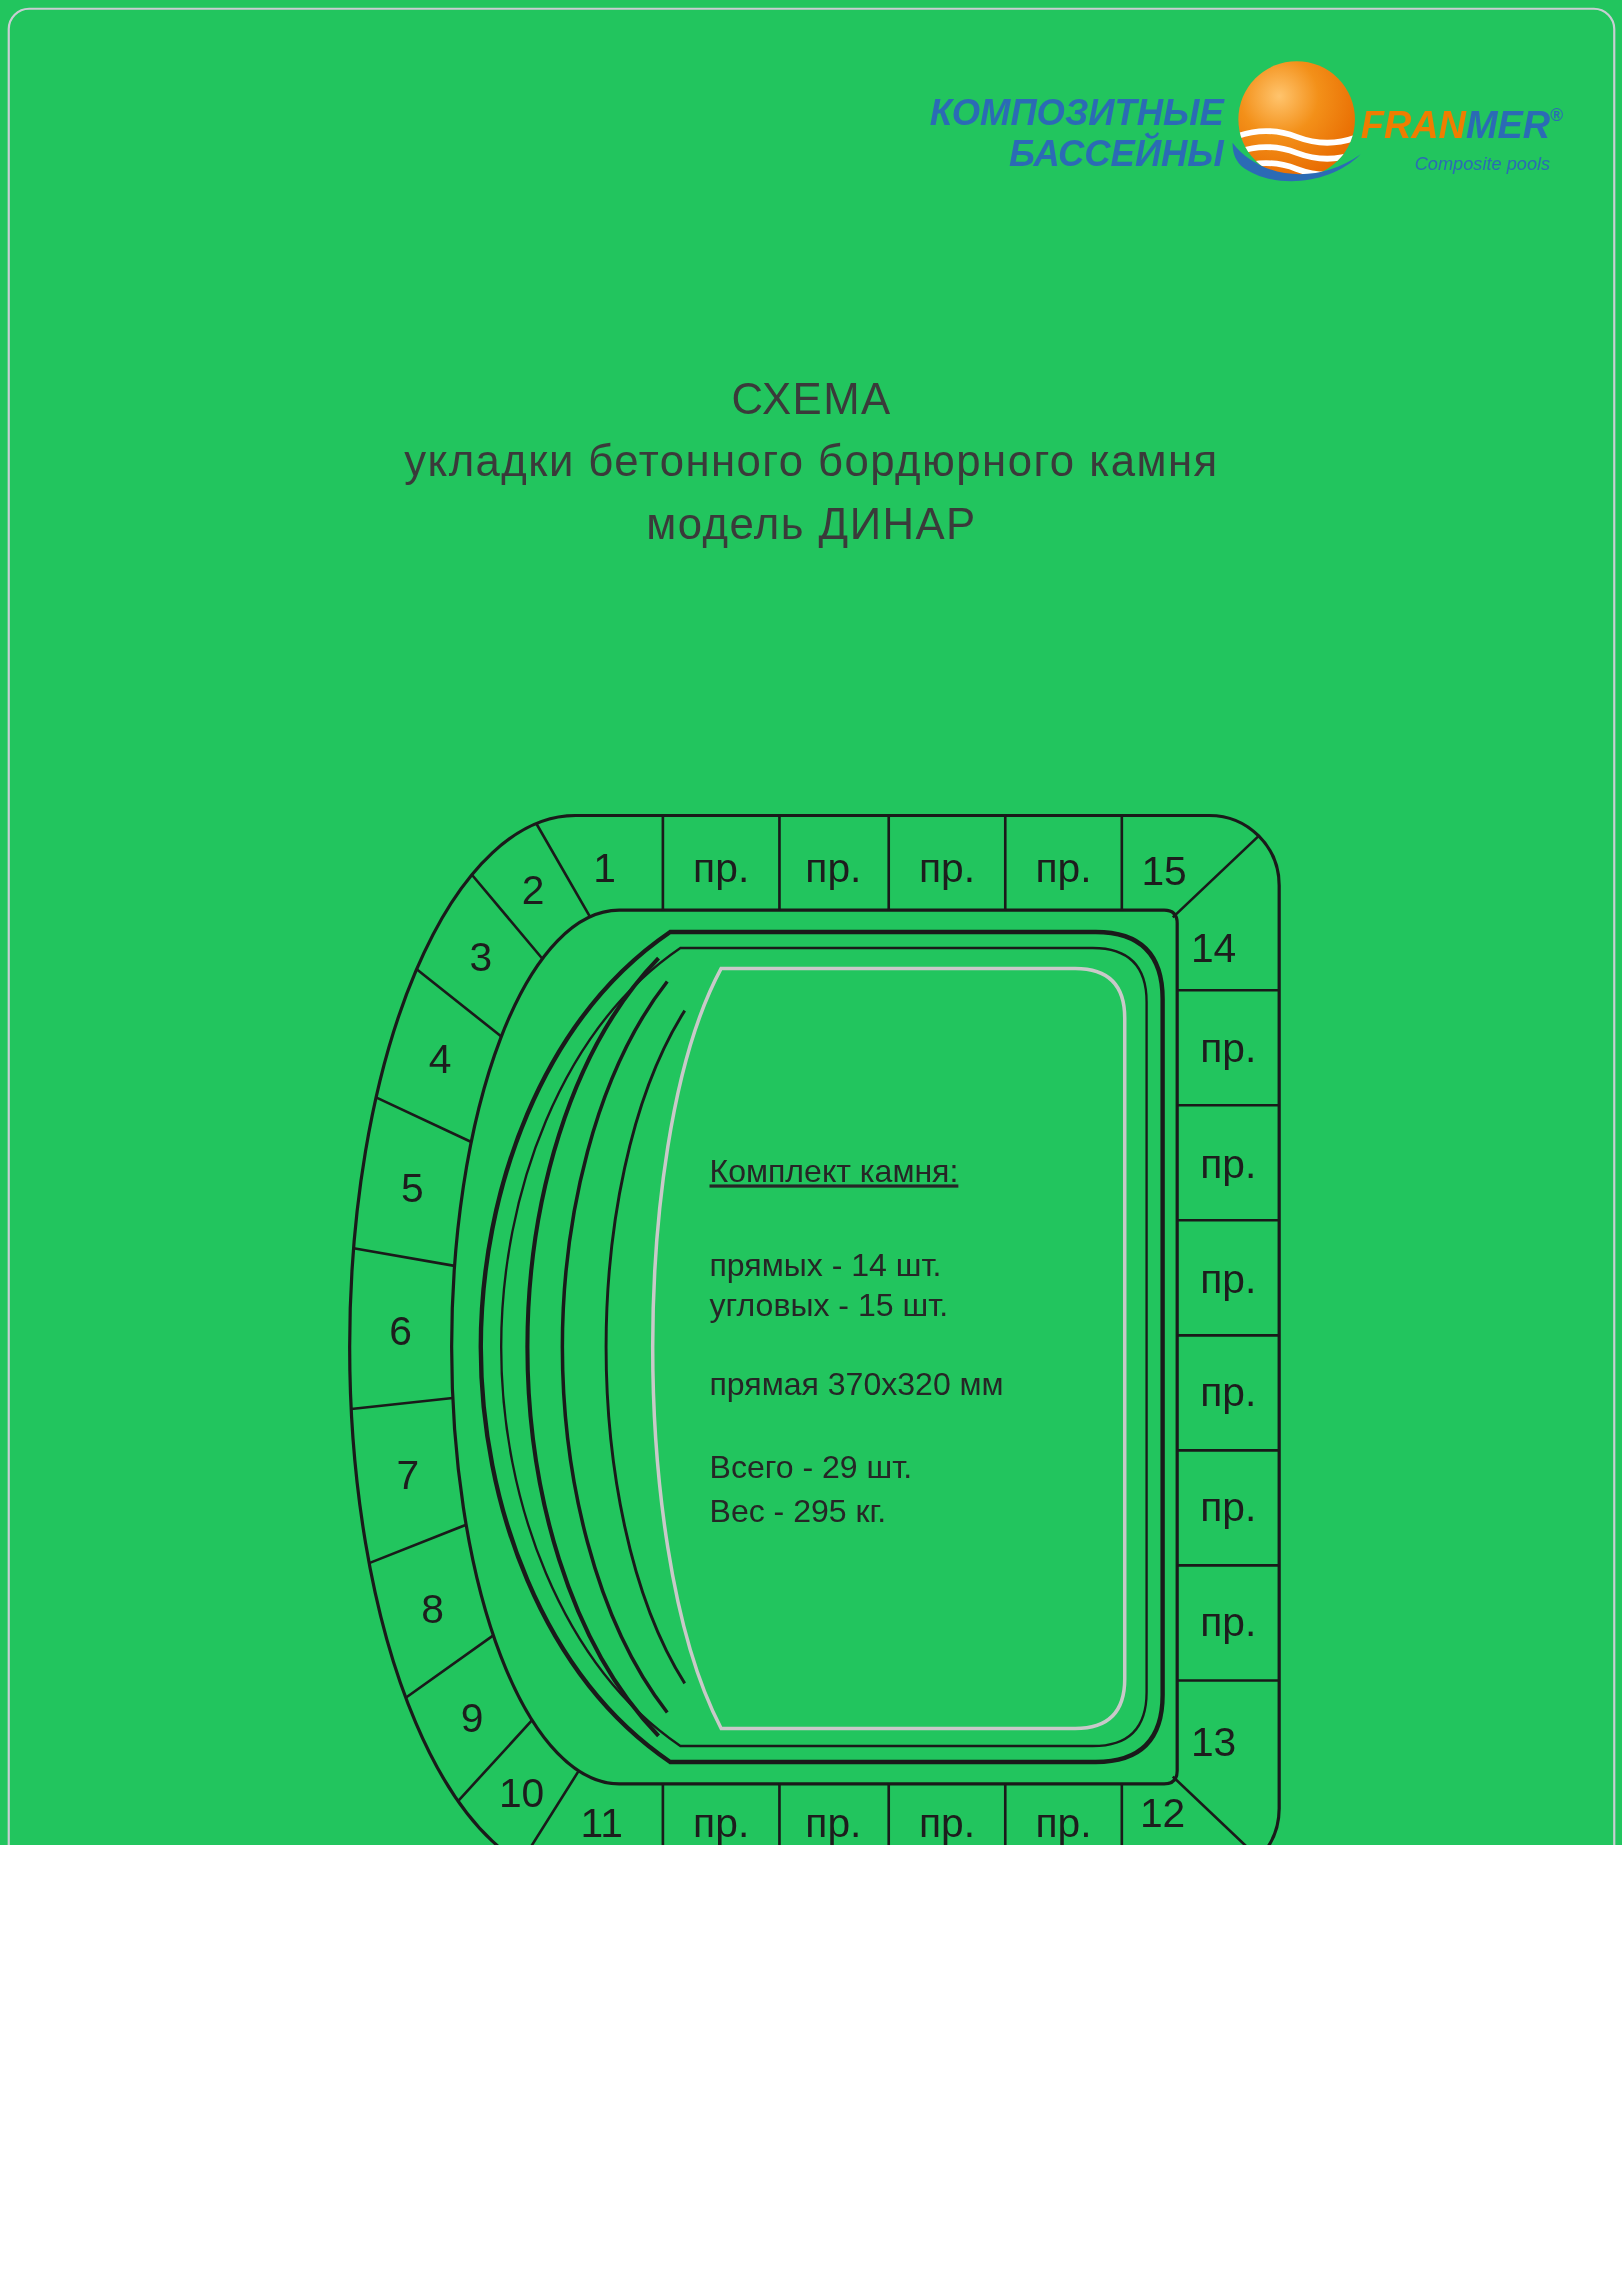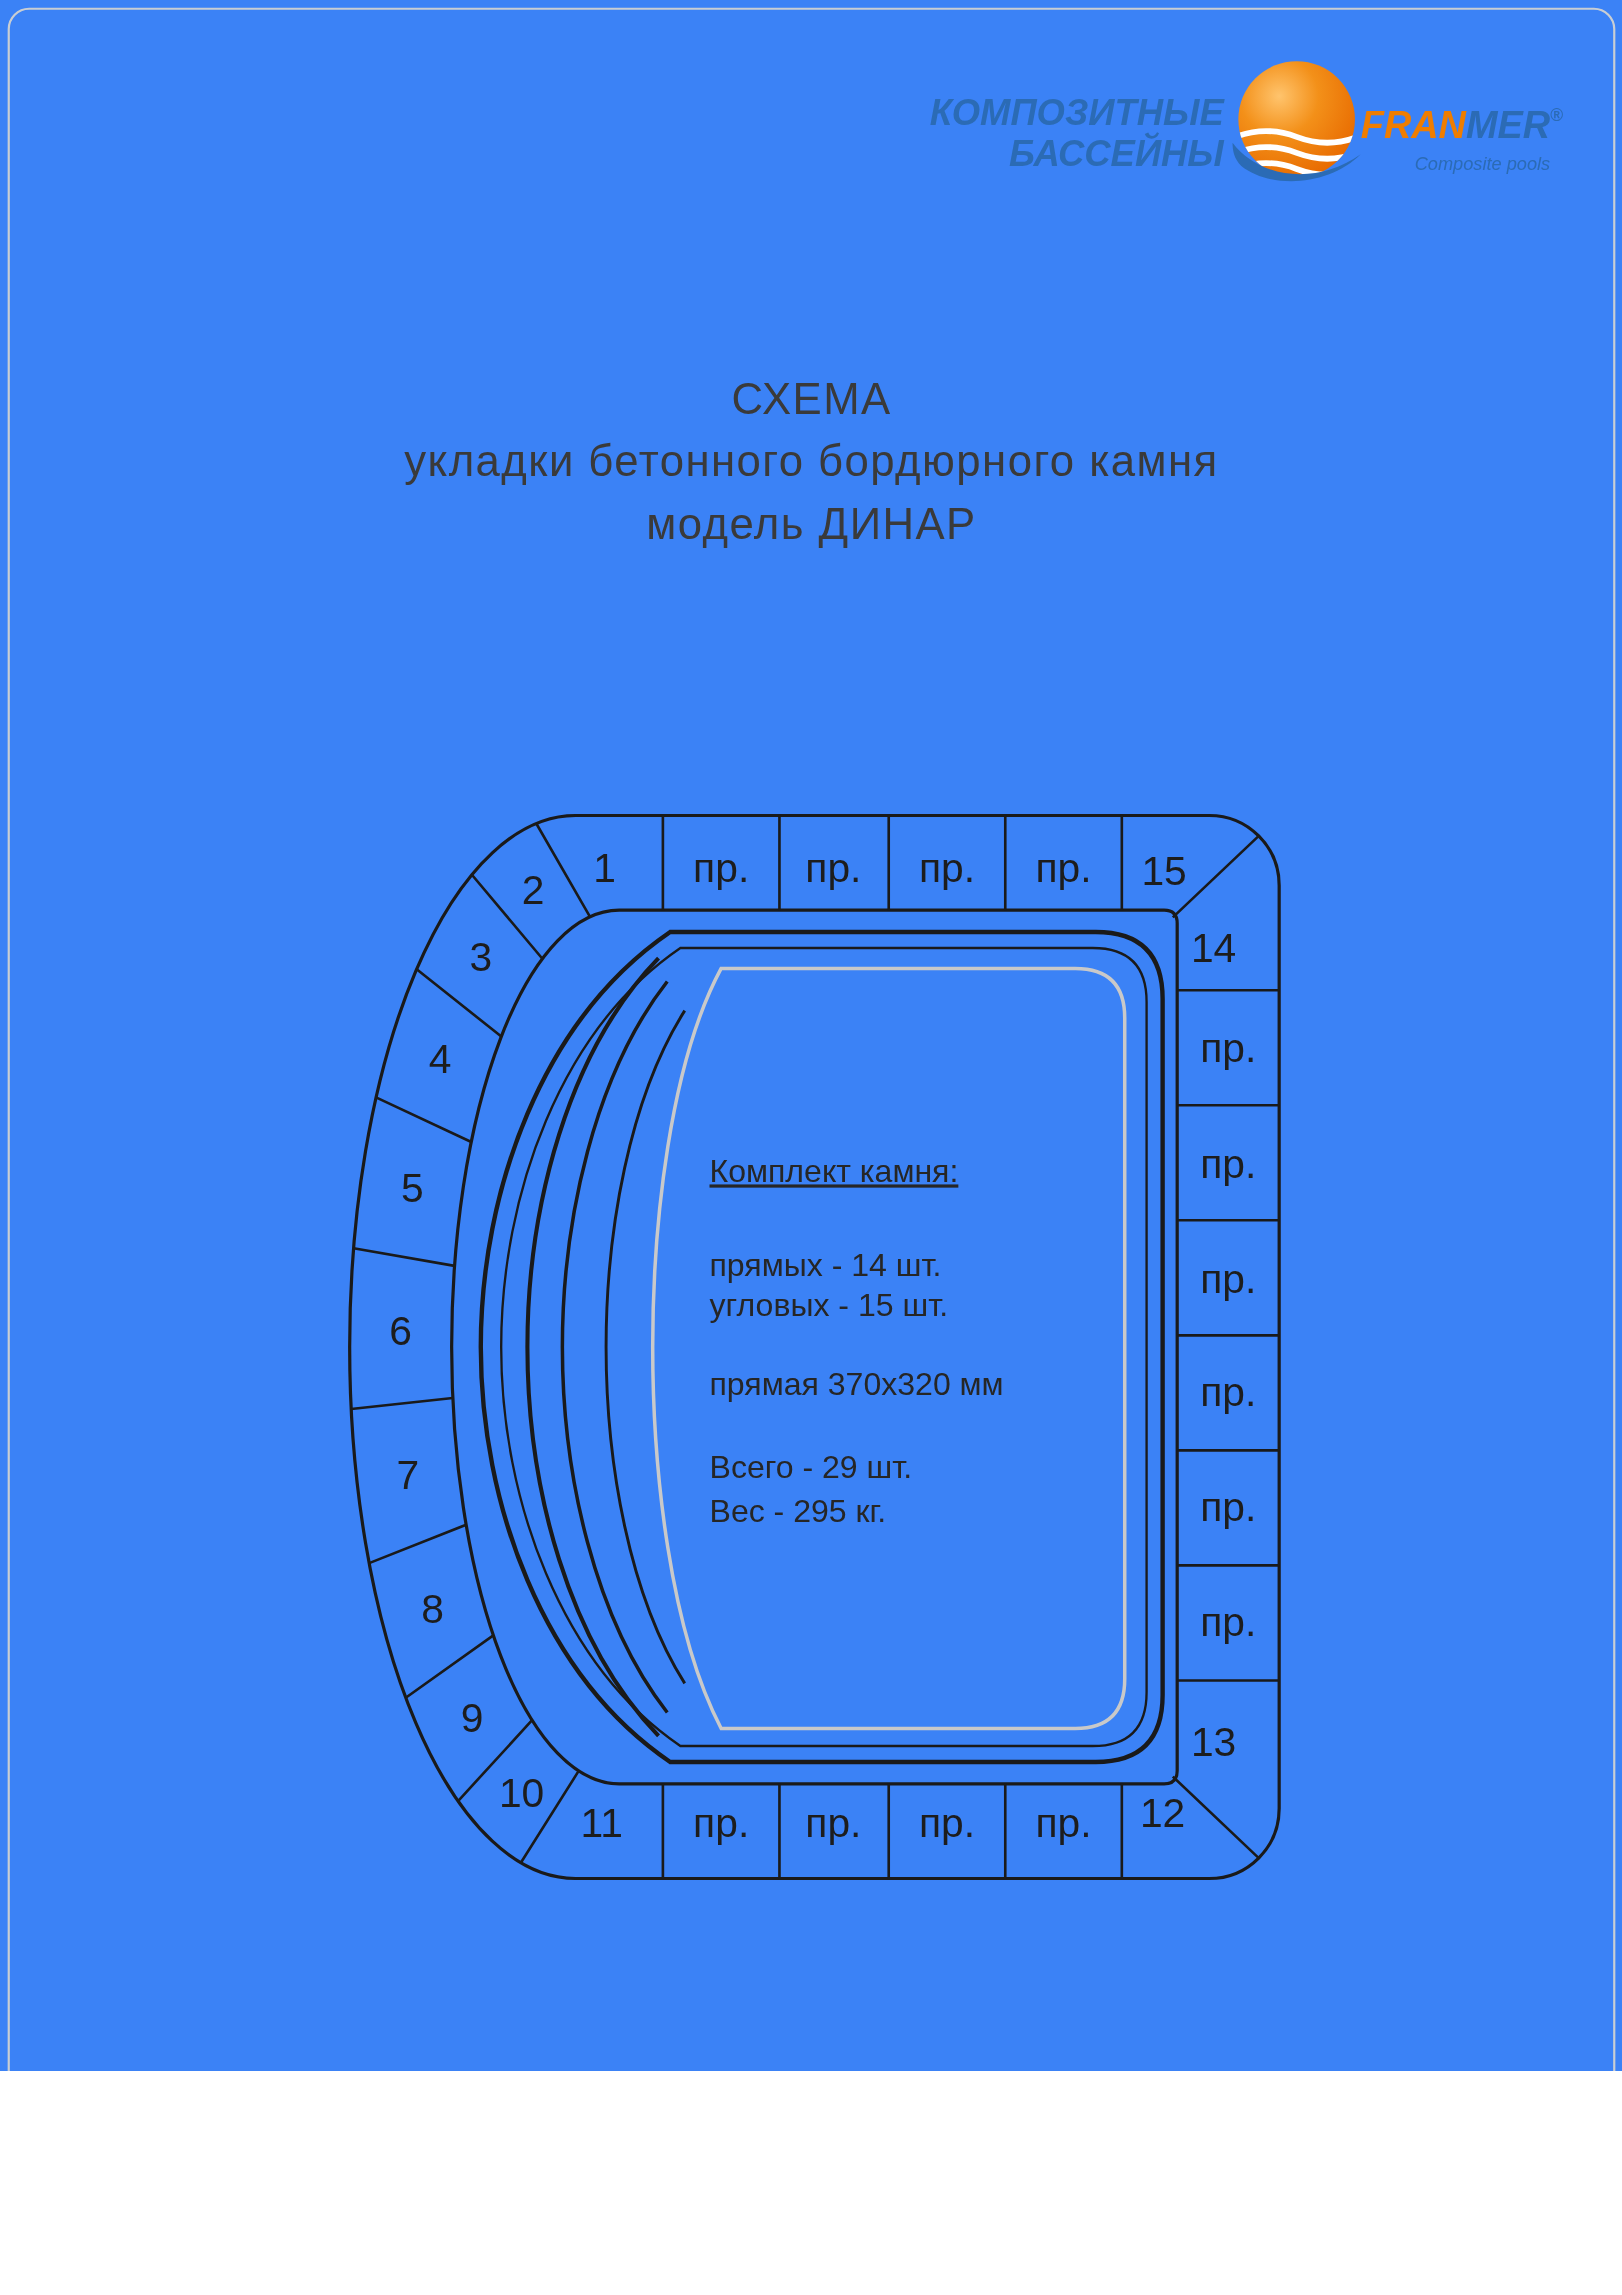--- a/index.html
+++ b/index.html
@@ -1,17 +1,17 @@
 <!DOCTYPE html>
 <html style="font-size:10.5px"><head>
 <meta charset="utf-8">
 <style>
   html, body { margin: 0; padding: 0; background: #ffffff; }
   body { width: 1623px; height: 2295px; }
-  .page { position: relative; width: 1623px; height: 2071px; background: #3b82f6; overflow: hidden; }
+  .page { position: relative; width: 1623px; height: 1845px; background: #22c55e; overflow: hidden; }
   .page svg { display: block; width: 1623px; height: 2295px; }
   svg text { font-family: "Liberation Sans", sans-serif; }
   .title-line { fill: #3a3a3a; font-size: 30px; letter-spacing: 1px; }
   .stone-label { fill: #1d1d1d; font-size: 28px; }
   .info-line { fill: #262626; font-size: 22px; }
   .brand-line { fill: #2b6bb5; font-size: 25px; font-weight: 700; font-style: italic; }
   .ring-line { stroke: #1a1a1a; fill: none; }
 </style>
 </head>
 <body>

